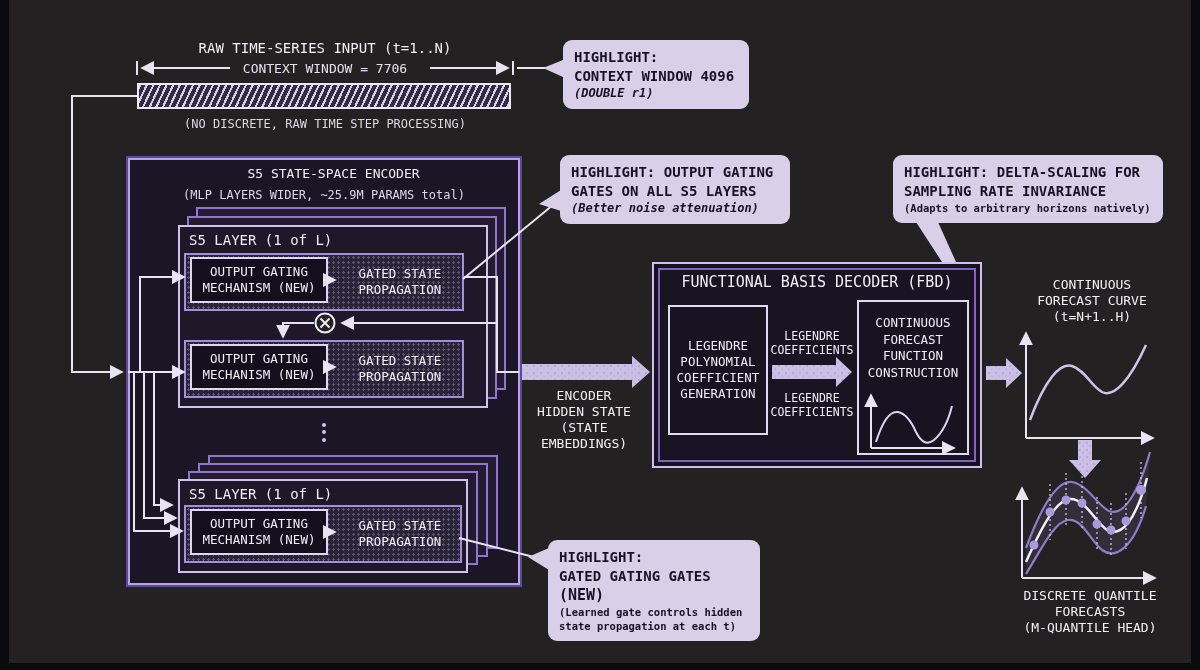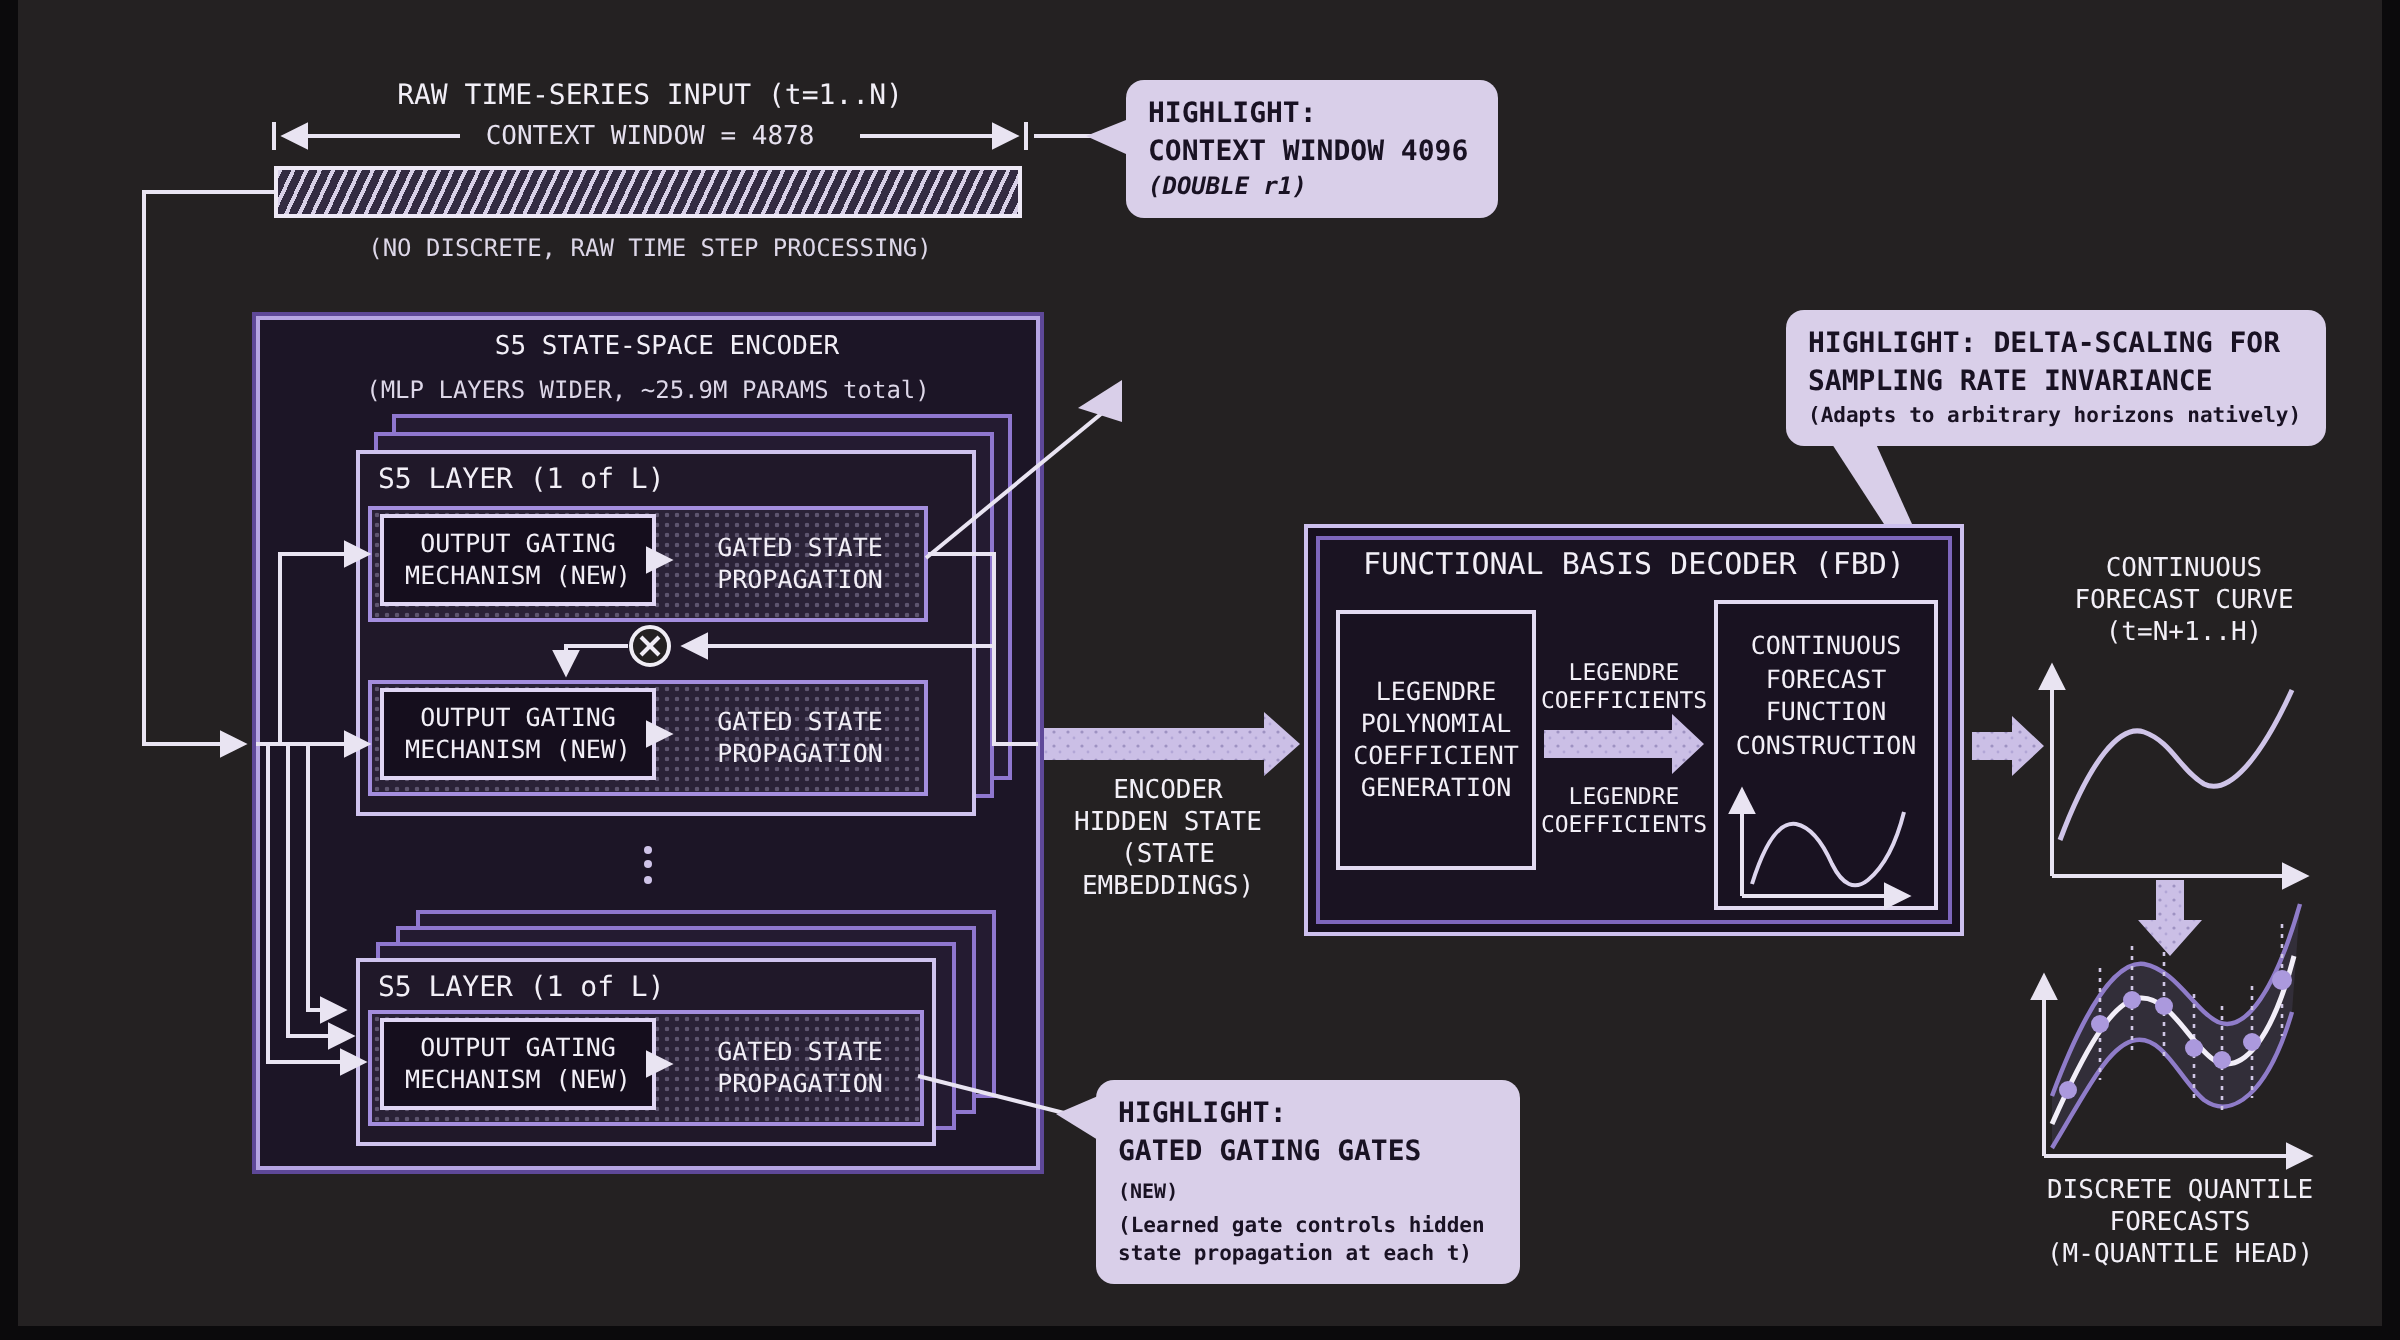--- a/index.html
+++ b/index.html
@@ -20,38 +20,38 @@
   .gatebox{background:#150e1d;border:2px solid #e0d6f4;display:flex;flex-direction:column;
     align-items:center;justify-content:center;font-size:12.5px;line-height:16px;}
   .proptxt{display:flex;flex-direction:column;align-items:center;justify-content:center;
     font-size:12.5px;line-height:16px;}
   .bar{border:2px solid #eee9f6;
     background:repeating-linear-gradient(115deg,#d8d0e8 0 2px,#332b42 2px 6px);}
   .callout{background:#d9cfe9;color:#191223;border-radius:9px;padding:8px 11px;font-weight:bold;}
   .callout .big{font-size:14px;line-height:19px;}
   .callout .sm{font-size:12px;line-height:15px;font-style:italic;}
   .callout .xs{font-size:10.5px;line-height:14px;}
-  .callout .tag{font-size:10px;}
+  .callout .tag{font-size:15px;}
   .whitebox{background:#191221;border:2px solid #e2daf2;}
   .dot{width:4px;height:4px;border-radius:50%;background:#cfc4e8;margin:3.5px auto;}
   .fbd{background:#1a1322;border:2px solid #cdc0ee;
     box-shadow:inset 0 0 0 4px #17101f,inset 0 0 0 6px #7e66bd;}
   svg{position:absolute;left:0;top:0;pointer-events:none;}
 </style>
 </head>
 <body>
 
 <div class="stage">
 
   <div class="abs edge" style="left:0;top:0;width:9px;height:670px"></div>
   <div class="abs edge" style="left:1191px;top:0;width:9px;height:670px"></div>
   <div class="abs edge" style="left:0;top:663px;width:1200px;height:7px"></div>
 
   <div class="abs ctr t14" style="left:135px;top:39px;width:380px">RAW TIME-SERIES INPUT (t=1..N)</div>
-  <div class="abs ctr t13" style="left:135px;top:61px;width:380px;color:#e6e1ef">CONTEXT WINDOW = 4878</div>
+  <div class="abs ctr t13" style="left:135px;top:61px;width:380px;color:#e6e1ef">CONTEXT WINDOW = 7706</div>
   <div class="abs bar" style="left:137px;top:83px;width:374px;height:26px"></div>
   <div class="abs ctr t12" style="left:135px;top:116px;width:380px">(NO DISCRETE, RAW TIME STEP PROCESSING)</div>
 
   <div class="abs enc" style="left:128px;top:158px;width:392px;height:427px"></div>
   <div class="abs ctr" style="left:128px;top:166px;width:411px;font-size:13px">S5 STATE-SPACE ENCODER</div>
   <div class="abs ctr t12" style="left:128px;top:187px;width:392px">(MLP LAYERS WIDER, ~25.9M PARAMS total)</div>
 
   <div class="abs frame" style="left:196px;top:207px;width:310px;height:183px"></div>
   <div class="abs frame" style="left:187px;top:216px;width:310px;height:183px"></div>
   <div class="abs group" style="left:178px;top:225px;width:310px;height:183px"></div>
@@ -136,20 +136,25 @@
   <div class="abs ctr t13" style="left:1010px;top:588px;width:160px">
     <div>DISCRETE QUANTILE</div>
     <div>FORECASTS</div>
     <div>(M-QUANTILE HEAD)</div>
   </div>
 
   <div class="abs callout" style="left:563px;top:40px;width:186px">
     <div class="big">HIGHLIGHT:</div>
     <div class="big">CONTEXT WINDOW 4096</div>
     <div class="sm">(DOUBLE r1)</div>
+  </div>
+  <div class="abs callout" style="left:560px;top:155px;width:230px">
+    <div class="big">HIGHLIGHT: OUTPUT GATING</div>
+    <div class="big">GATES ON ALL S5 LAYERS</div>
+    <div class="sm">(Better noise attenuation)</div>
   </div>
   <div class="abs callout" style="left:893px;top:155px;width:270px">
     <div class="big">HIGHLIGHT: DELTA-SCALING FOR</div>
     <div class="big">SAMPLING RATE INVARIANCE</div>
     <div class="xs">(Adapts to arbitrary horizons natively)</div>
   </div>
   <div class="abs callout" style="left:548px;top:540px;width:212px">
     <div class="big">HIGHLIGHT:</div>
     <div class="big"><span>GATED GATING GATES</span> <span class="tag">(NEW)</span></div>
     <div class="xs">(Learned gate controls hidden</div>

